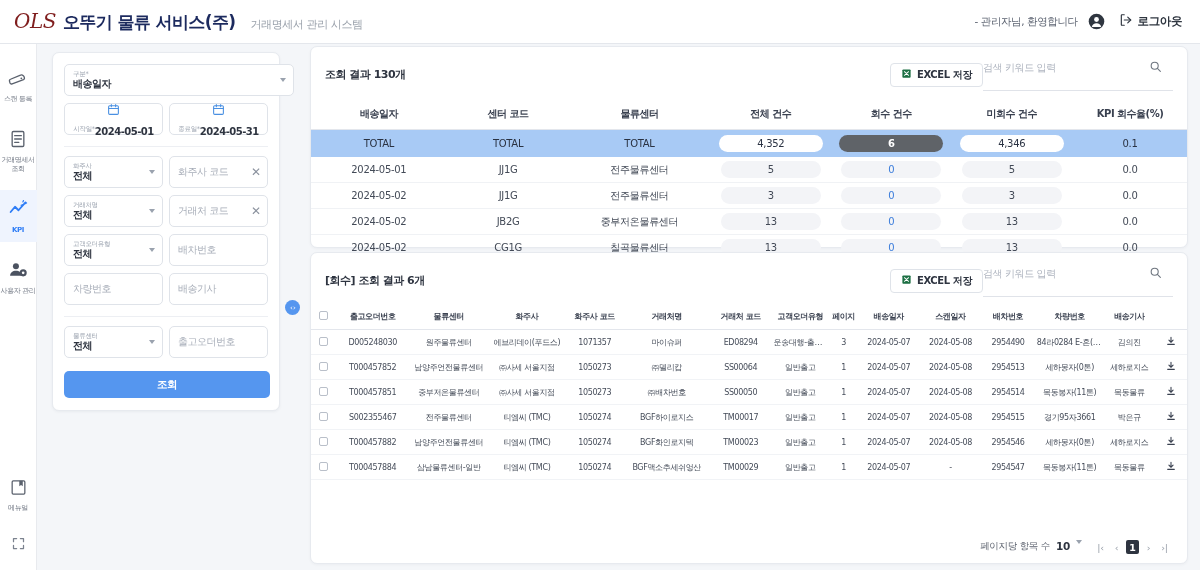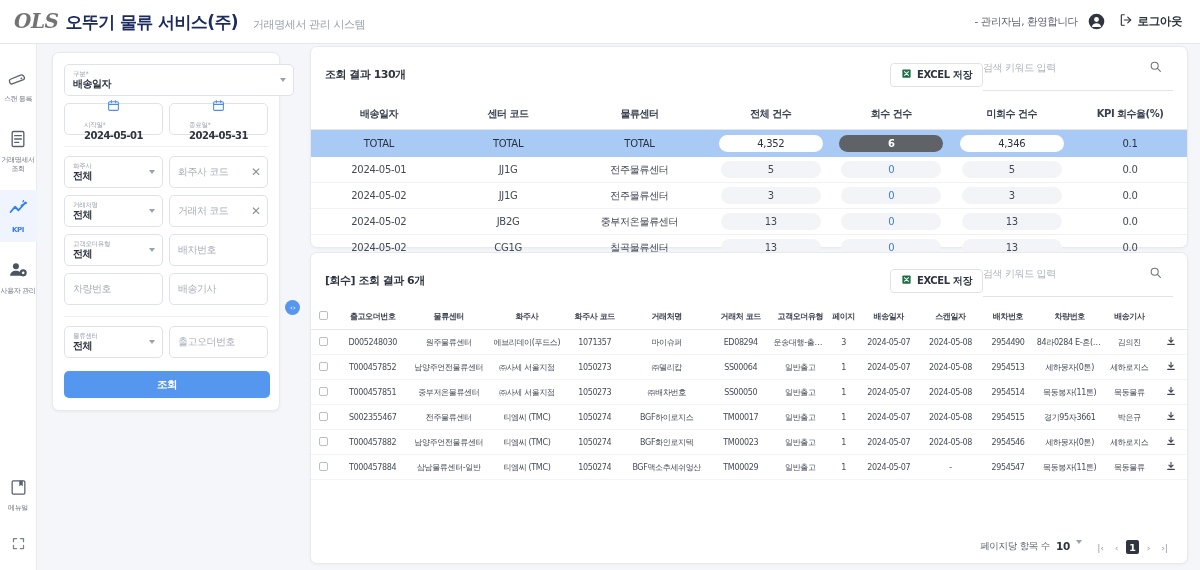--- a/index.html
+++ b/index.html
@@ -15,22 +15,22 @@
   
   .header {
     position: absolute; left: 0; top: 0; width: 1200px; height: 44px;
     background: #ffffff; border-bottom: 1px solid #e4e7ec;
     display: flex; align-items: center; padding: 0 14px;
     z-index: 20;
   }
   .brand { display: flex; align-items: baseline; gap: 7px; }
   .brand-ols {
     font-family: "DejaVu Serif", "Liberation Serif", serif;
-    font-style: italic; font-weight: bold; font-size: 20px;
-    color: #737373; letter-spacing: -0.5px;
+    font-style: italic; font-weight: normal; font-size: 20px;
+    color: #7f1d1d; letter-spacing: -0.5px;
   }
   .brand-kr { font-size: 17px; font-weight: bold; color: #1c2a5e; letter-spacing: -0.6px; }
   .brand-sub { font-size: 11px; color: #9aa1ab; margin-left: 8px; letter-spacing: -0.4px; }
   .header-right {
     margin-left: auto; display: flex; align-items: center; gap: 10px;
   }
   .welcome { font-size: 10.5px; color: #5b6270; letter-spacing: -0.4px; }
   .avatar-ico { display: inline-flex; }
   .logout-btn {
     display: flex; align-items: center; gap: 5px;
@@ -83,21 +83,21 @@
     width: 0; height: 0; border-left: 3.5px solid transparent;
     border-right: 3.5px solid transparent; border-top: 4.5px solid #9aa2ae;
   }
   .xmark {
     position: absolute; right: 6px; top: 50%; transform: translateY(-50%);
     font-size: 12px; color: #8b929e; line-height: 1; cursor: pointer;
   }
   .row2 { display: flex; gap: 6px; margin-top: 7px; }
   .date-fld { display: flex; align-items: center; gap: 6px; padding: 0 7px; }
   .cal-ico { flex: none; }
-  .date-txts { display: flex; flex-direction: column; justify-content: space-between; }
+  .date-txts { display: flex; justify-content: space-between; }
   .divider { height: 1px; background: #edeff3; margin: 11px 0 9px; }
   .search-btn {
     margin-top: 13px; width: 206px; height: 27px; border-radius: 5px;
     background: #5596ef; color: #fff; font-size: 10.5px; font-weight: bold;
     letter-spacing: -0.4px; display: flex; align-items: center;
     justify-content: center; cursor: pointer; border: none;
     font-family: inherit;
   }
   .collapse-handle {
     position: absolute; left: 285px; top: 300px; width: 15px; height: 15px;

